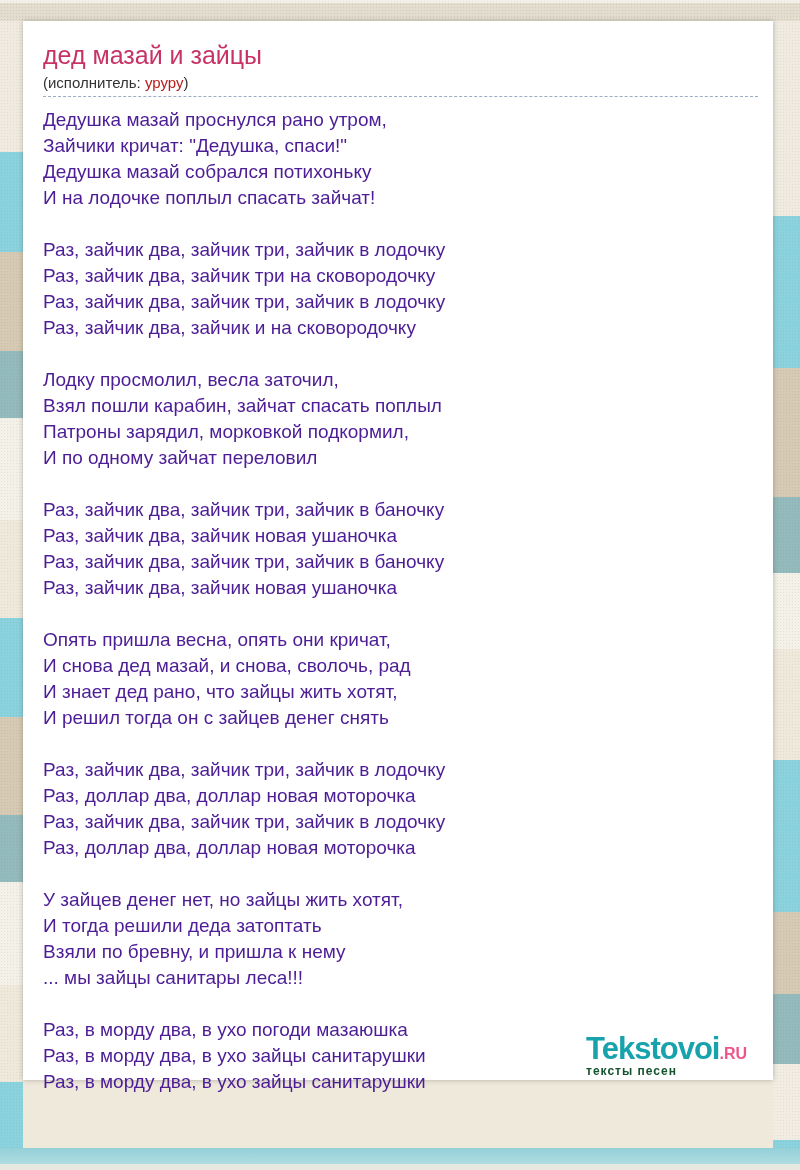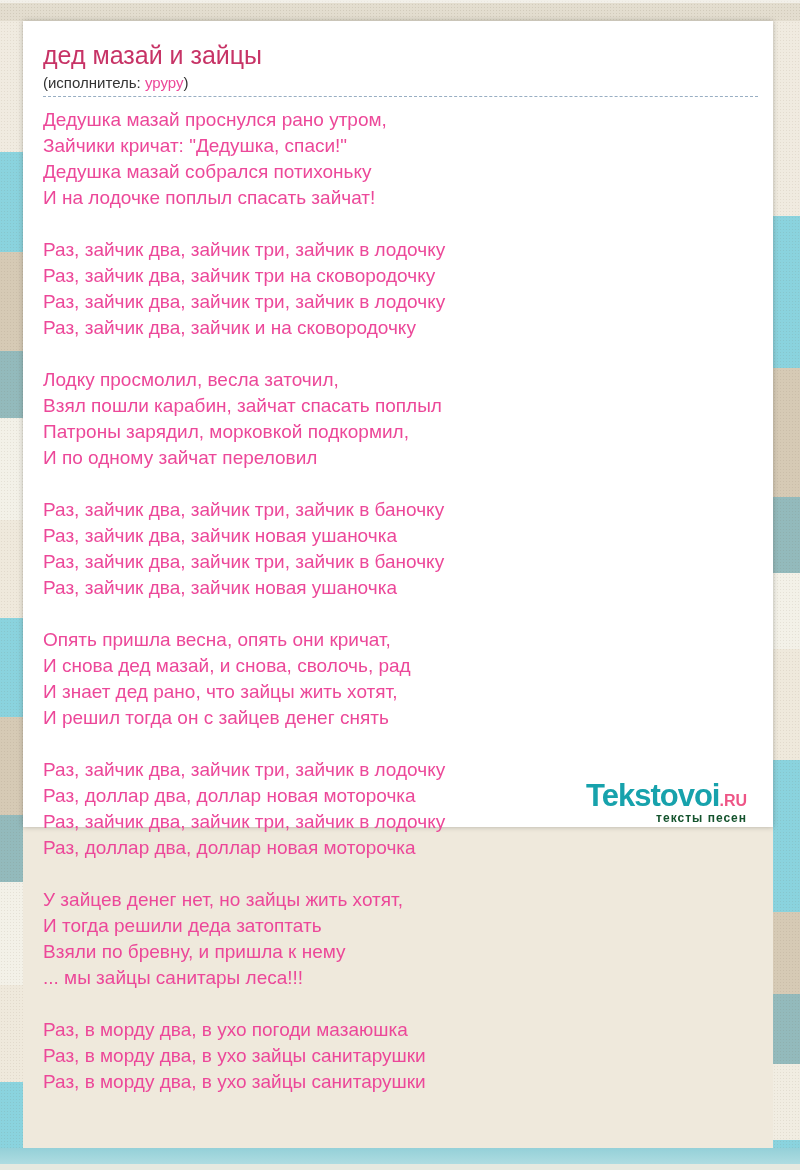--- a/index.html
+++ b/index.html
@@ -63,51 +63,51 @@
     background: linear-gradient(to bottom, #94d0d8, #aedce1);
   }
   .bg-bottom-strip {
     position: absolute; top: 1164px; left: 0; width: 800px; height: 6px;
     background: #e7e9e0;
   }
 
   
   .card {
     position: absolute; left: 23px; top: 21px;
-    width: 750px; height: 806px;
+    width: 750px; height: 1059px;
     background: #ffffff;
     box-shadow: 0 0 5px rgba(60, 60, 55, 0.35);
     box-sizing: border-box;
     padding: 20px 15px 0 20px;
   }
 
   .header { border-bottom: 1px dashed #98aec3; padding-bottom: 3px; }
   .song-title {
     margin: 0;
     font-size: 25px; line-height: 29px; font-weight: normal;
     color: #c73366;
   }
   .artist-line {
     margin-top: 3px;
     font-size: 15px; line-height: 20px;
     color: #333333;
   }
-  .artist-link { color: #ec4899; text-decoration: none; cursor: pointer; }
+  .artist-link { color: #b91c1c; text-decoration: none; cursor: pointer; }
 
   .lyrics { margin-top: 10px; }
   .stanza { margin: 0 0 26px 0; }
   .line {
     font-size: 19px; line-height: 26px;
-    color: #ec4899;
+    color: #4c1d95;
     white-space: nowrap;
   }
 
   .logo {
     position: absolute; right: 26px; bottom: 3px;
-    text-align: right; cursor: pointer; line-height: 1;
+    text-align: left; cursor: pointer; line-height: 1;
   }
   .logo-line { white-space: nowrap; }
   .logo-name {
     font-size: 31px; font-weight: bold; letter-spacing: -1px;
     color: #17a2ac;
   }
   .logo-tld {
     font-size: 16px; font-weight: bold;
     color: #ee5586;
   }

